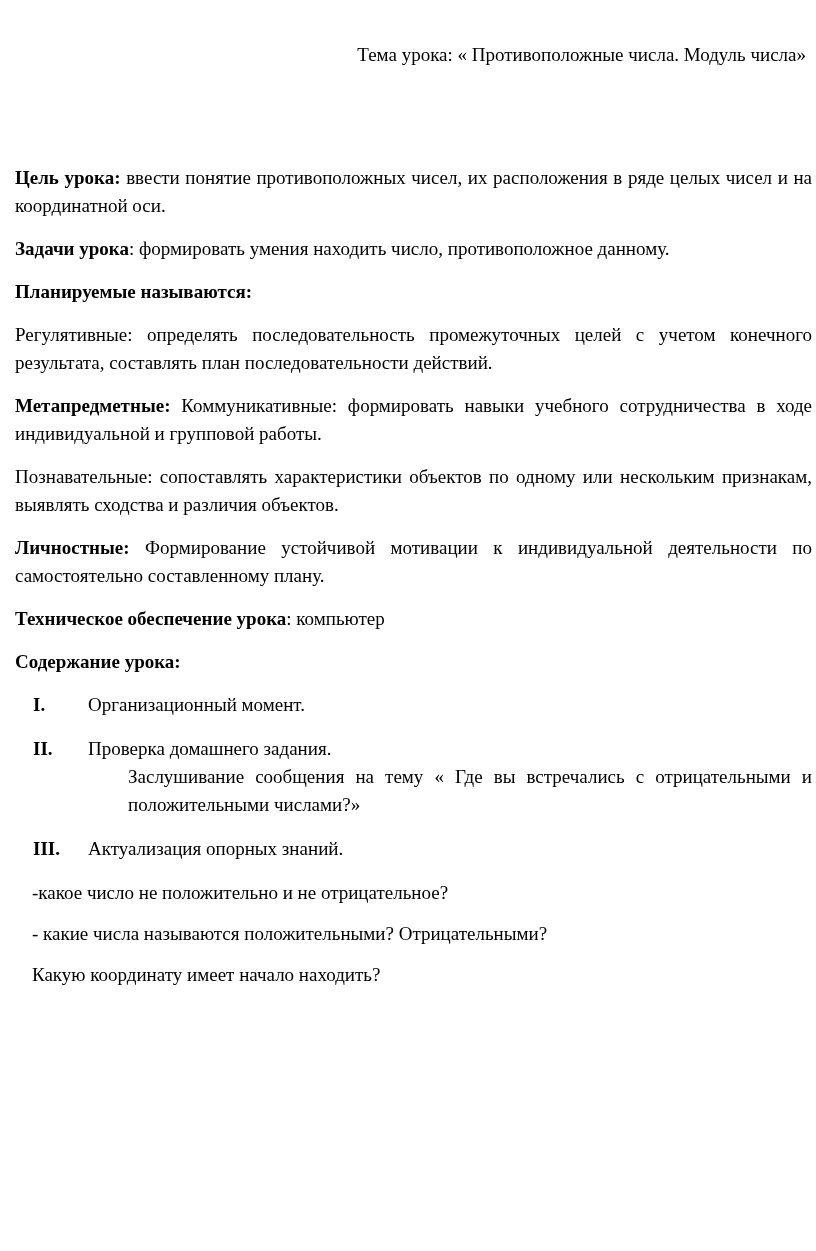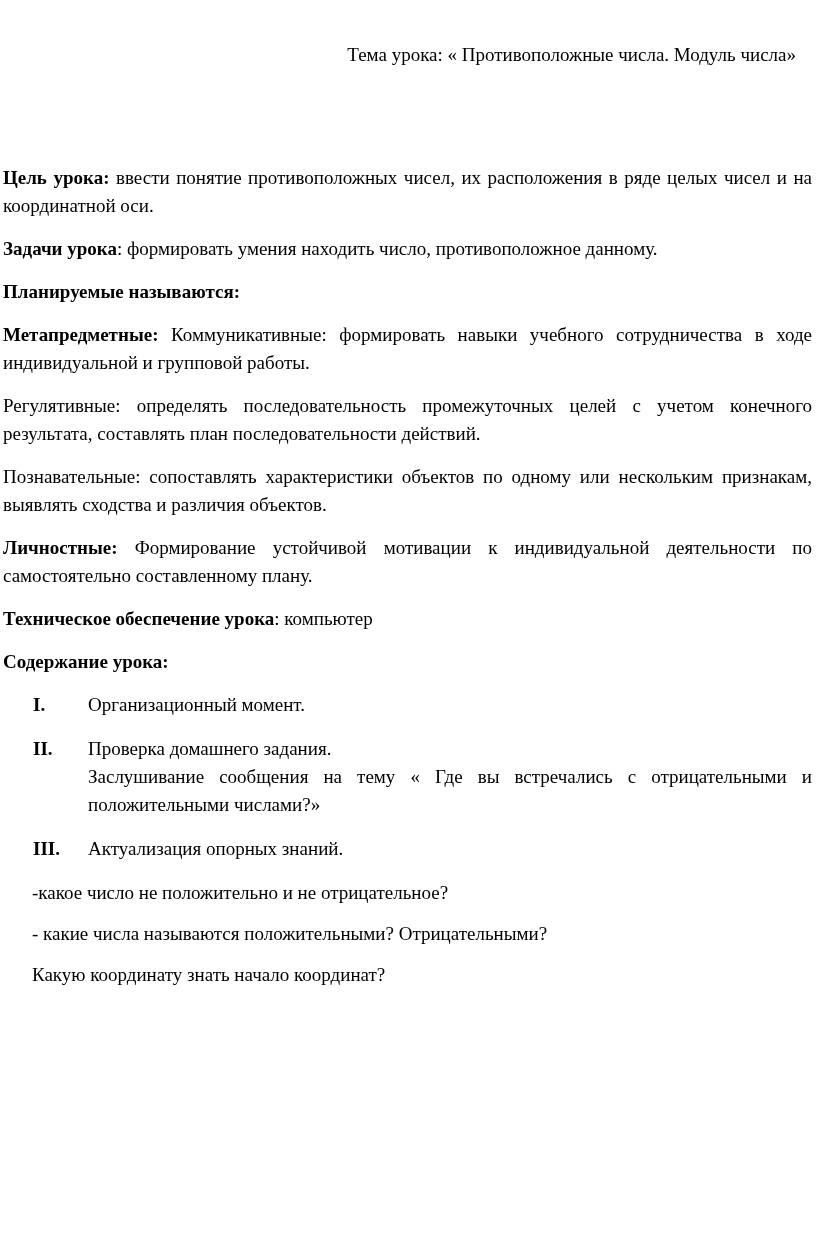--- a/index.html
+++ b/index.html
@@ -4,47 +4,47 @@
 <style>
   html, body { margin: 0; padding: 0; background: #ffffff; }
   body {
     width: 816px;
     color: #000000;
     font-family: "Liberation Serif", "DejaVu Serif", serif;
     font-size: 19px;
     line-height: 28px;
   }
   .page { width: 816px; min-height: 1251px; box-sizing: border-box; padding: 41px 4px 10px 3px; background:#ffffff; }
-  .para { margin: 0 0 15px 0; text-align: justify; }
-  .title { text-align: right; margin: 0 16px 95px 0; }
+  .para { margin: 0 0 15px 12px; text-align: justify; }
+  .title { text-align: right; margin: 0 6px 95px 0; }
   .b { font-weight: bold; }
   .outline { margin: 0; }
   .outline-item { position: relative; padding-left: 85px; margin-bottom: 16px; }
   .numeral { position: absolute; left: 30px; top: 0; font-weight: bold; }
   .outline-title { font-weight: normal; }
-  .outline-body { text-align: justify; }
+  .outline-body { text-align: justify; margin-left: 40px; }
   .q { margin: 0 0 13px 0; padding-left: 29px; text-align: left; }
 </style>
 </head>
 <body>
 
 <div class="page">
 
   <p class="title">Тема урока: « Противоположные числа. Модуль числа»</p>
 
   <p class="para"><span class="b">Цель урока:</span><span> ввести понятие противоположных чисел, их расположения в ряде целых чисел и на координатной оси.</span></p>
 
   <p class="para"><span class="b">Задачи урока</span><span>: формировать умения находить число, противоположное данному.</span></p>
 
   <p class="para"><span class="b">Планируемые называются:</span></p>
 
 
+  <p class="para"><span>Регулятивные: определять последовательность промежуточных целей с учетом конечного результата, составлять план последовательности действий.</span></p>
+
   <p class="para"><span class="b">Метапредметные:</span><span> Коммуникативные: формировать навыки учебного сотрудничества в ходе индивидуальной и групповой работы.</span></p>
-
-  <p class="para"><span>Регулятивные: определять последовательность промежуточных целей с учетом конечного результата, составлять план последовательности действий.</span></p>
 
   <p class="para"><span>Познавательные: сопоставлять характеристики объектов по одному или нескольким признакам, выявлять сходства и различия объектов.</span></p>
 
   <p class="para"><span class="b">Личностные:</span><span> Формирование устойчивой мотивации к индивидуальной деятельности по самостоятельно составленному плану.</span></p>
 
   <p class="para"><span class="b">Техническое обеспечение урока</span><span>: компьютер</span></p>
 
 
   <p class="para"><span class="b">Содержание урока:</span></p>
 
@@ -63,15 +63,15 @@
 
     <div class="outline-item">
       <span class="numeral">III.</span>
       <div class="outline-title">Актуализация опорных знаний.</div>
     </div>
 
   </div>
 
   <p class="q">-какое число не положительно и не отрицательное?</p>
   <p class="q">- какие числа называются положительными? Отрицательными?</p>
-  <p class="q">Какую координату знать начало координат?</p>
+  <p class="q">Какую координату имеет начало находить?</p>
 
 </div>
 
 </body></html>

